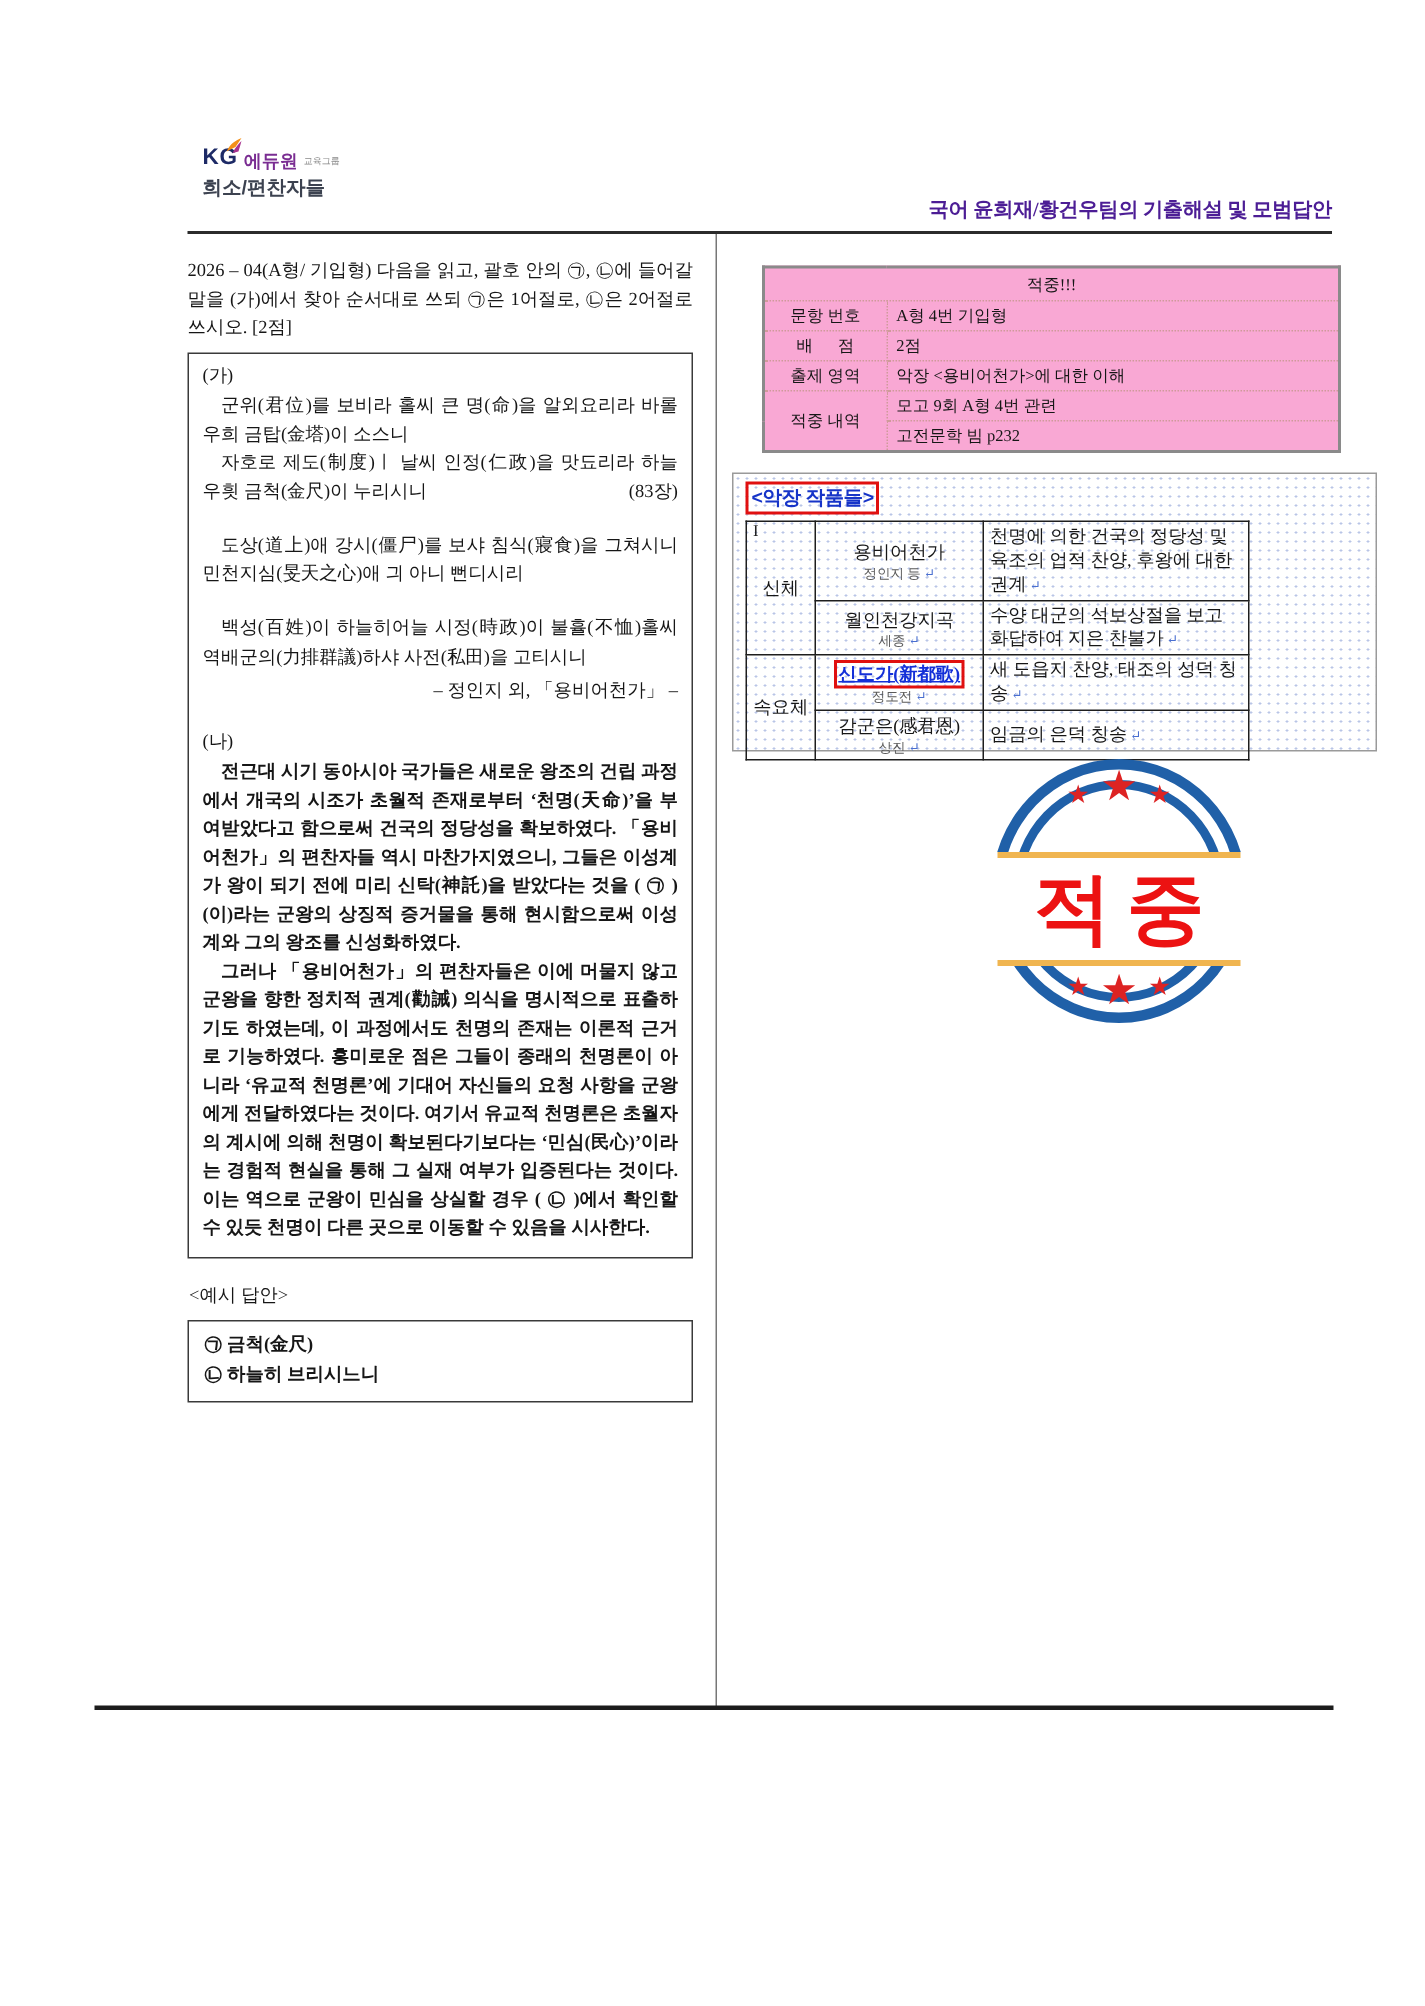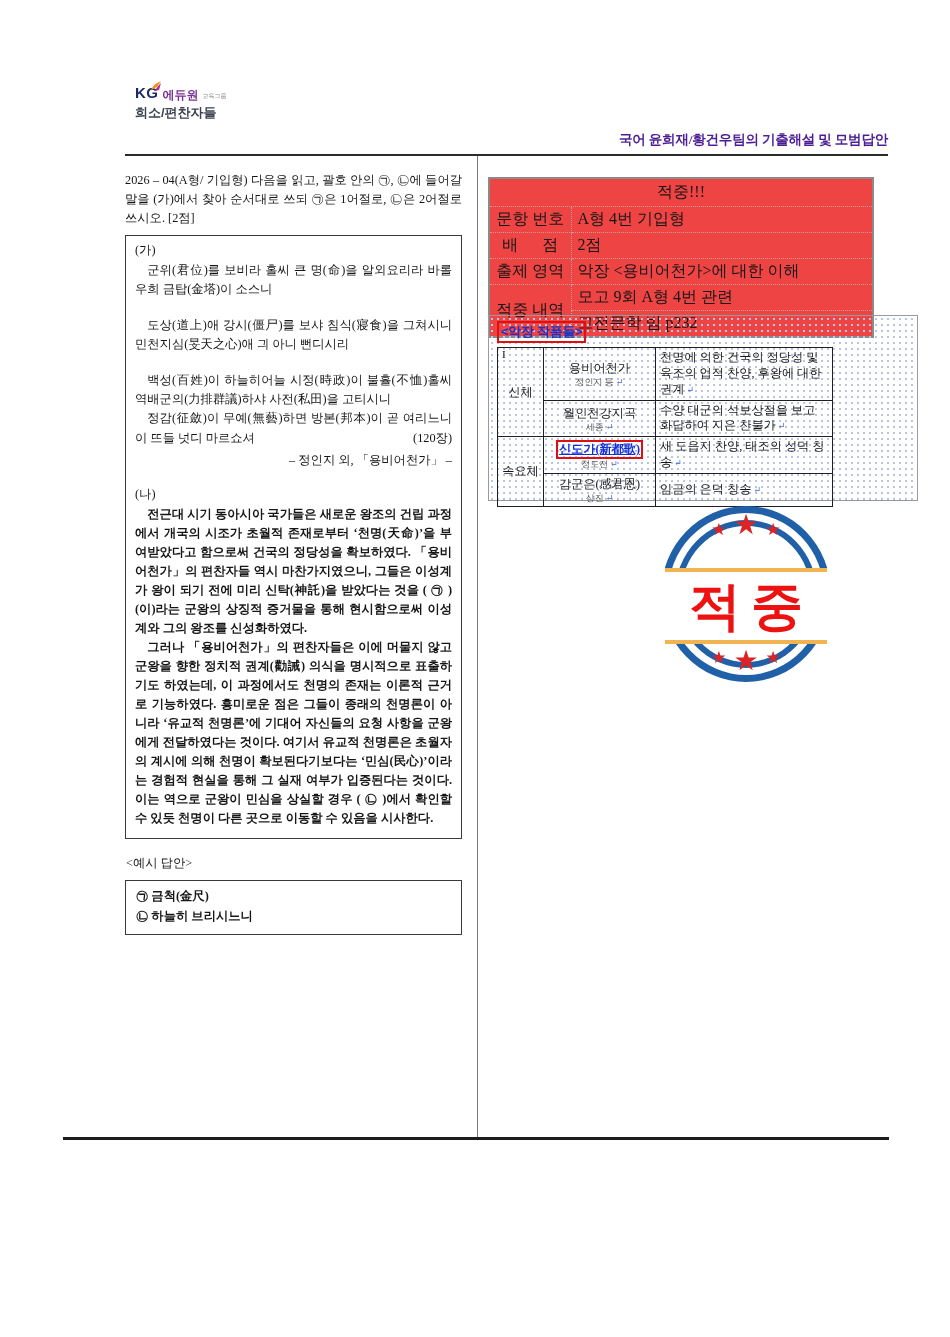--- a/index.html
+++ b/index.html
@@ -4,21 +4,21 @@
 <style>
   * { margin:0; padding:0; box-sizing:border-box; }
   html,body { background:#fff; }
   .page {
     position:relative; width:950px; height:1337px; background:#fff;
     font-family:"Liberation Serif","DejaVu Serif",serif; color:#161616;
     overflow:hidden;
   }
 
   
-  .logo { position:absolute; left:135px; top:84px; line-height:1.25; }
+  .logo { position:absolute; left:135px; top:96px; line-height:1.25; }
   .logo-row1 { display:flex; align-items:flex-end; gap:4px; position:relative; }
   .kg { font-family:"Liberation Sans",sans-serif; font-weight:bold; font-size:15px; color:#1d2a66; letter-spacing:0.5px; }
   .swoosh { position:absolute; left:14px; top:-7px; }
   .eduone { font-family:"Liberation Sans",sans-serif; font-weight:bold; font-size:12px; color:#7a2d92; }
   .logo-tiny { font-family:"Liberation Sans",sans-serif; font-size:6px; color:#8a8a8a; padding-bottom:2px; }
   .logo-row2 { font-family:"Liberation Sans",sans-serif; font-weight:bold; font-size:13px; color:#3c4250; margin-top:2px; }
   .doc-title { position:absolute; right:62px; top:131px; color:#4c1d95; font-weight:bold; font-size:13.5px; letter-spacing:-0.2px; }
 
   .rule-top    { position:absolute; left:125px; right:62px; top:154px; height:2px; background:#2b2b2b; }
   .v-divider   { position:absolute; left:477px; top:156px; height:984px; width:1px; background:#777; }
@@ -34,22 +34,22 @@
   .stanza-tag { position:absolute; right:0; bottom:0; text-indent:0; background:#fff; padding-left:4px; }
   .stanza-gap { height:17px; }
   .attrib { text-align:right; margin:3px 0 15px 0; }
   .para { text-indent:1em; text-align:justify;font-weight:bold; }
   .ans-label { margin:15px 0 6px 1px; }
   .ans-box { border:1px solid #3a3a3a; padding:5px 10px 7px 10px; }
   .ans-box p { margin:1px 0;font-weight:bold; }
 
   
   .hit-table {
-    position:absolute; left:488px; top:177px; width:386px;
-    border-collapse:collapse; background:#ef4444; font-size:16px;
+    position:absolute; left:508px; top:177px; width:386px;
+    border-collapse:collapse; background:#f9a8d4; font-size:11px;
     border:2px solid #8a8a8a;
   }
   .hit-table th, .hit-table td { border:1px dotted #cf9a9a; padding:2px 6px; font-weight:normal; }
   .hit-table th { text-align:center; padding:3px 6px; }
   .hit-table td.lbl { width:82px; text-align:center; white-space:pre-wrap; }
 
   
   .ak-region {
     position:absolute; left:488px; top:315px; width:430px; height:186px;
     border:1px solid #9a9a9a;
@@ -114,30 +114,30 @@
   <div class="v-divider"></div>
   <div class="rule-bottom"></div>
 
   <div class="col-left">
     <p class="prompt">2026 – 04(A형/ 기입형) 다음을 읽고, 괄호 안의 ㉠, ㉡에 들어갈 말을 (가)에서 찾아 순서대로 쓰되 ㉠은 1어절로, ㉡은 2어절로 쓰시오. [2점]</p>
 
     <div class="passage-box">
       <div class="p-label">(가)</div>
 
       <p class="pline">군위(君位)를 보비라 홀씨 큰 명(命)을 알외요리라 바롤 우희 금탑(金塔)이 소스니</p>
+      <p class="pline">
+        <span class="ptext">자호로 제도(制度)ㅣ 날씨 인정(仁政)을 맛됴리라 하늘 우흿 금척(金尺)이 누리시니</span>
+        <span class="stanza-tag">(83장)</span>
+      </p>
       <div class="stanza-gap"></div>
 
       <p class="pline">도상(道上)애 강시(僵尸)를 보샤 침식(寢食)을 그쳐시니 민천지심(旻天之心)애 긔 아니 뻔디시리</p>
       <div class="stanza-gap"></div>
 
       <p class="pline">백성(百姓)이 하늘히어늘 시정(時政)이 불휼(不恤)홀씨 역배군의(力排群議)하샤 사전(私田)을 고티시니</p>
-      <p class="pline">
-        <span class="ptext">정감(征斂)이 무예(無藝)하면 방본(邦本)이 곧 여리느니 이 뜨들 넛디 마르쇼셔</span>
-        <span class="stanza-tag">(120장)</span>
-      </p>
       <p class="attrib">– 정인지 외, 「용비어천가」 –</p>
 
       <div class="p-label">(나)</div>
       <p class="para">전근대 시기 동아시아 국가들은 새로운 왕조의 건립 과정에서 개국의 시조가 초월적 존재로부터 ‘천명(天命)’을 부여받았다고 함으로써 건국의 정당성을 확보하였다. 「용비어천가」의 편찬자들 역시 마찬가지였으니, 그들은 이성계가 왕이 되기 전에 미리 신탁(神託)을 받았다는 것을 (  ㉠  )(이)라는 군왕의 상징적 증거물을 통해 현시함으로써 이성계와 그의 왕조를 신성화하였다.</p>
       <p class="para">그러나 「용비어천가」의 편찬자들은 이에 머물지 않고 군왕을 향한 정치적 권계(勸誡) 의식을 명시적으로 표출하기도 하였는데, 이 과정에서도 천명의 존재는 이론적 근거로 기능하였다. 흥미로운 점은 그들이 종래의 천명론이 아니라 ‘유교적 천명론’에 기대어 자신들의 요청 사항을 군왕에게 전달하였다는 것이다. 여기서 유교적 천명론은 초월자의 계시에 의해 천명이 확보된다기보다는 ‘민심(民心)’이라는 경험적 현실을 통해 그 실재 여부가 입증된다는 것이다. 이는 역으로 군왕이 민심을 상실할 경우 (  ㉡  )에서 확인할 수 있듯 천명이 다른 곳으로 이동할 수 있음을 시사한다.</p>
     </div>
 
     <div class="ans-label">&lt;예시 답안&gt;</div>
     <div class="ans-box">
       <p>㉠ 금척(金尺)</p>

